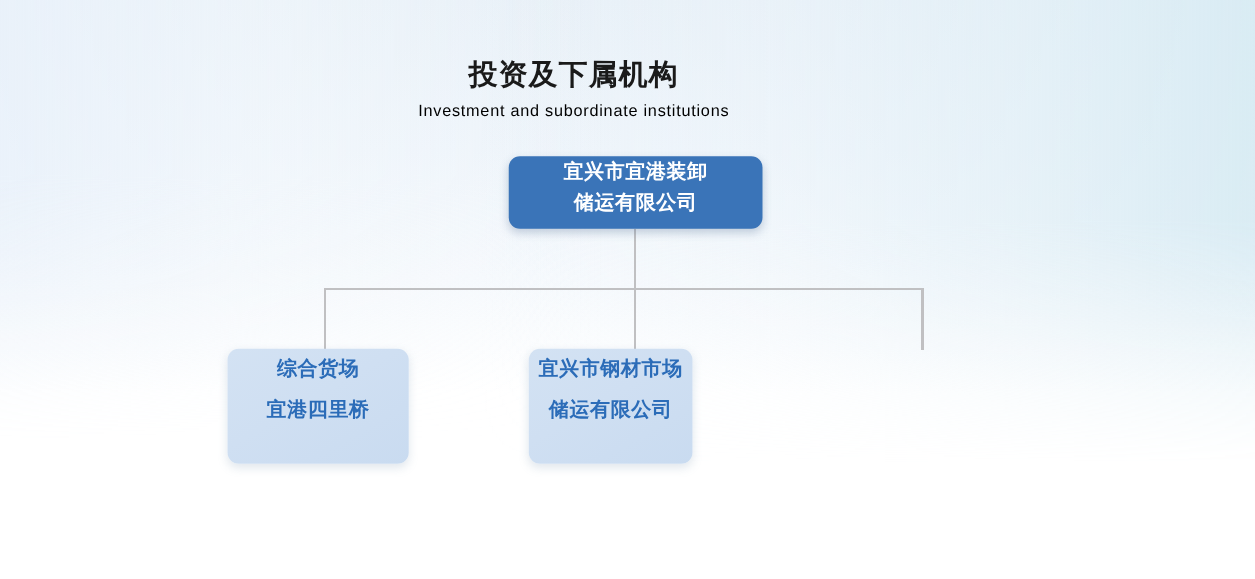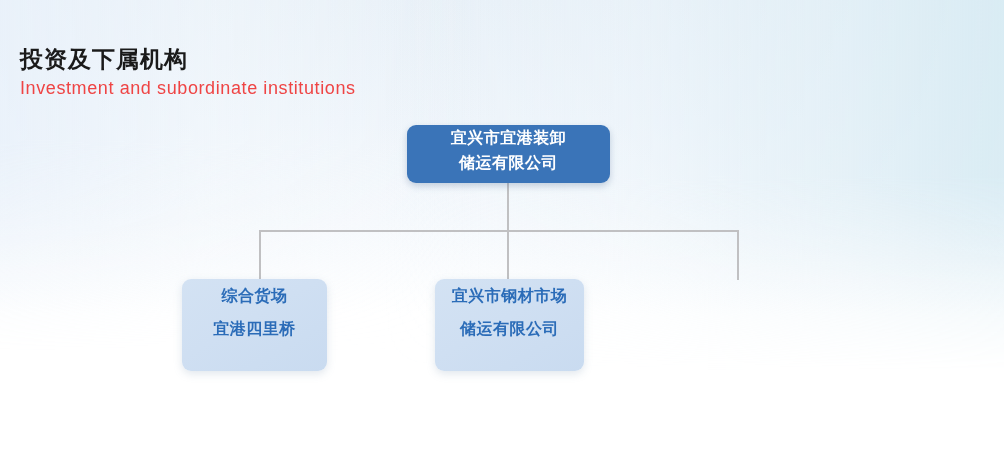--- a/index.html
+++ b/index.html
@@ -55,35 +55,35 @@
     -webkit-mask-image: linear-gradient(to bottom, #000 0%, #000 30%, rgba(0,0,0,0.3) 58%, rgba(0,0,0,0) 76%);
             mask-image: linear-gradient(to bottom, #000 0%, #000 30%, rgba(0,0,0,0.3) 58%, rgba(0,0,0,0) 76%);
   }
 
   
   .heading-block {
     position: absolute;
     left: 0;
     top: 44px;
     width: 918px;
-    padding-left: 20px;
+    text-align: center;
   }
   .chart-title {
     font-size: 23px;
     font-weight: bold;
     color: #1a1a1a;
     letter-spacing: 1px;
     line-height: 30px;
     white-space: nowrap;
   }
   .chart-subtitle {
     margin-top: 6px;
-    font-size: 18px;
+    font-size: 13px;
     font-weight: normal;
-    color: #ef4444;
+    color: #000000;
     letter-spacing: 0.6px;
     line-height: 17px;
     white-space: nowrap;
   }
 
   
   #connectors {
     position: absolute;
     left: 0;
     top: 0;
@@ -130,21 +130,21 @@
     box-shadow: 0 3px 8px rgba(120,145,175,0.22);
   }
   .node-child .node-line {
     color: #2b6cb8;
     font-size: 16px;
     font-weight: bold;
     line-height: 33px;
     letter-spacing: 0.5px;
   }
   .node-child-0 { left: 182px; }
-  .node-child-1 { left: 423px; width: 149px; margin-left: 12px; }
+  .node-child-1 { left: 423px; width: 131px; }
   .node-child-2 {
     left: 663px;
     width: 149px;
     background: linear-gradient(150deg, #eaf2fb 0%, #e1ecf8 40%, #d5e5f5 100%);
   }
 </style>
 </head>
 <body>
 
 <div id="stage">

